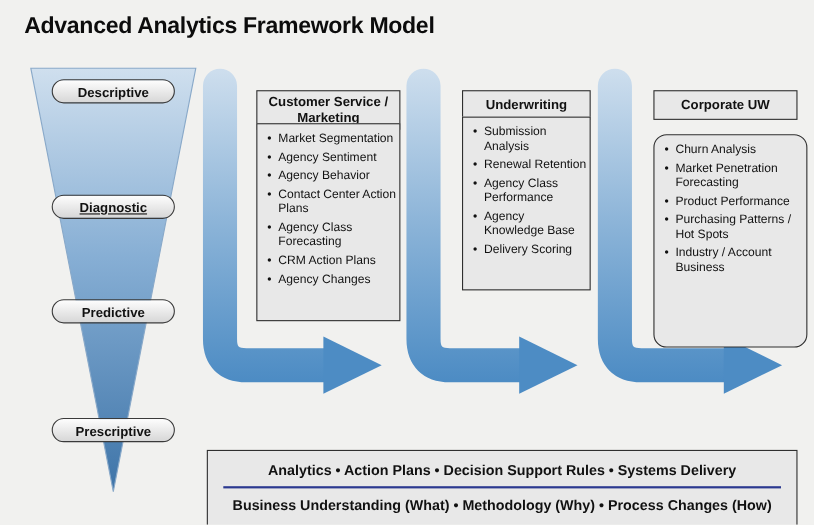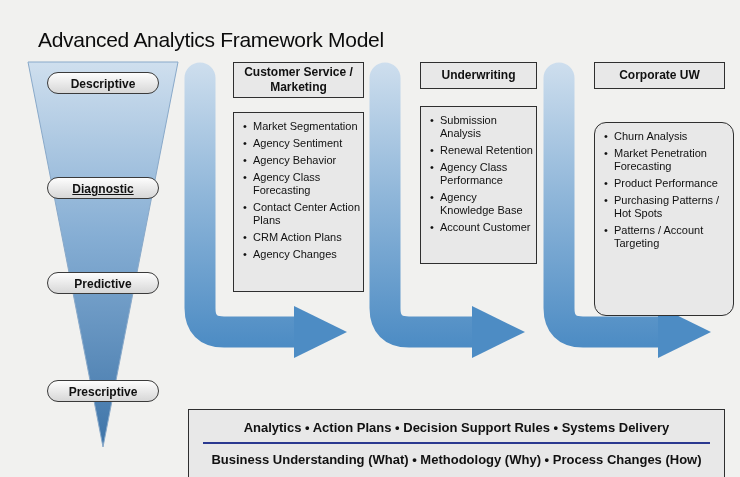--- a/index.html
+++ b/index.html
@@ -8,22 +8,22 @@
     background:#f1f1ef;
   }
   .canvas{
     position:relative;
     width:740px;height:477px;
     background:#f1f1ef;
     overflow:hidden;
   }
   .title{
     position:absolute;left:22px;top:12px;
-    font-size:21px;font-weight:normal;color:#0c0c0c;
-    letter-spacing:-0.3px;margin:16px;
+    font-size:21px;font-weight:bold;color:#0c0c0c;
+    letter-spacing:-0.3px;margin:0;
   }
   .bg-svg{position:absolute;left:0;top:0;}
   .pill{
     position:absolute;width:112px;height:22px;
     border:1.5px solid #3a3a3a;border-radius:12px;
     background:linear-gradient(#fdfdfd,#d7d7d7);
     font-size:12px;font-weight:bold;color:#111;
     text-align:center;line-height:22px;
     box-sizing:border-box;
   }
@@ -31,21 +31,21 @@
   .pill-diagnostic{left:47px;top:177px;text-decoration:underline;}
   .pill-predictive{left:47px;top:272px;}
   .pill-prescriptive{left:47px;top:380px;}
   .hdr{
     position:absolute;
     background:#e8e8e8;border:1px solid #2f2f2f;
     box-sizing:border-box;
     display:flex;align-items:center;justify-content:center;
     text-align:center;
     font-size:12px;font-weight:bold;color:#111;
-    line-height:1.25;padding:2px 4px;
+    line-height:1.25;padding:2px 4px;margin-top:20px;
   }
   .hdr1{left:233px;top:62px;width:131px;height:36px;}
   .hdr2{left:420px;top:62px;width:117px;height:27px;}
   .hdr3{left:594px;top:62px;width:131px;height:27px;text-align:center;}
   .list{
     position:absolute;
     background:#e8e8e8;border:1px solid #2f2f2f;
     box-sizing:border-box;
     margin:0;padding:7px 2px 6px 8px;
     list-style:none;
@@ -123,42 +123,42 @@
   <div class="pill pill-descriptive">Descriptive</div>
   <div class="pill pill-diagnostic">Diagnostic</div>
   <div class="pill pill-predictive">Predictive</div>
   <div class="pill pill-prescriptive">Prescriptive</div>
 
   <div class="hdr hdr1">Customer Service / Marketing</div>
   <ul class="list list1">
     <li class="item">Market Segmentation</li>
     <li class="item">Agency Sentiment</li>
     <li class="item">Agency Behavior</li>
+    <li class="item">Contact Center Action Plans</li>
     <li class="item">Agency Class Forecasting</li>
-    <li class="item">Contact Center Action Plans</li>
     <li class="item">CRM Action Plans</li>
     <li class="item">Agency Changes</li>
   </ul>
 
   <div class="hdr hdr2">Underwriting</div>
   <ul class="list list2">
     <li class="item">Submission Analysis</li>
     <li class="item">Renewal Retention</li>
     <li class="item">Agency Class Performance</li>
     <li class="item">Agency Knowledge Base</li>
-    <li class="item">Account Customer</li>
+    <li class="item">Delivery Scoring</li>
   </ul>
 
   <div class="hdr hdr3">Corporate UW</div>
   <ul class="list list3">
     <li class="item">Churn Analysis</li>
     <li class="item">Market Penetration Forecasting</li>
     <li class="item">Product Performance</li>
     <li class="item">Purchasing Patterns / Hot Spots</li>
-    <li class="item">Patterns / Account Targeting</li>
+    <li class="item">Industry / Account Business</li>
   </ul>
 
   <div class="footer">
     <div class="footer-line">Analytics • Action Plans • Decision Support Rules • Systems Delivery</div>
     <hr class="footer-divider">
     <div class="footer-line">Business Understanding (What) • Methodology (Why) • Process Changes (How)</div>
   </div>
 
 </div>
 

